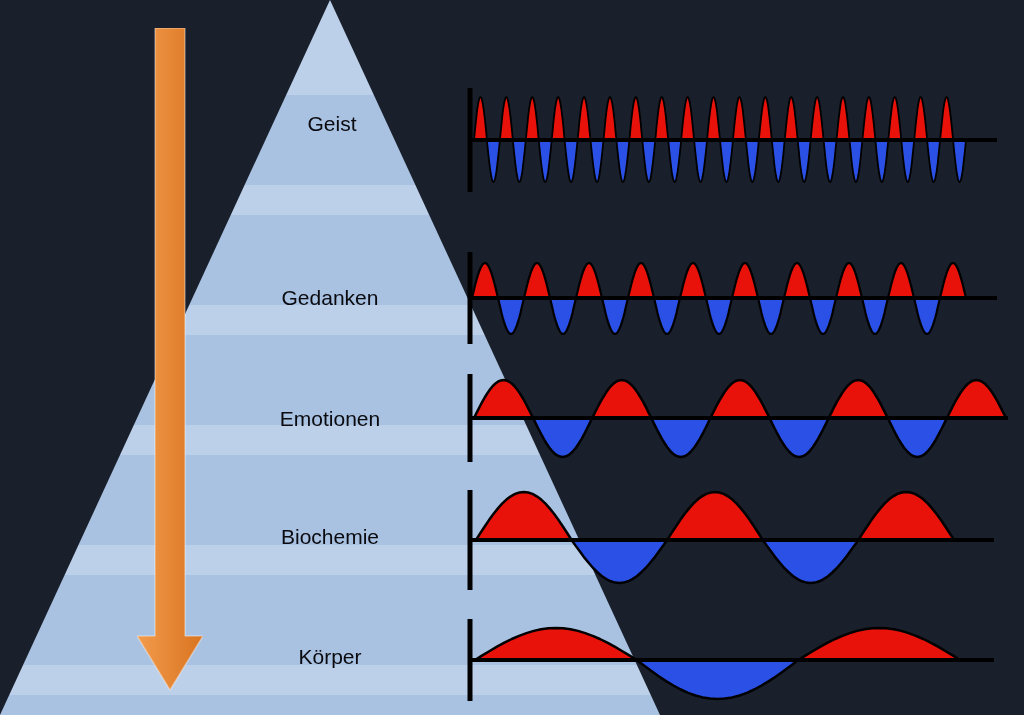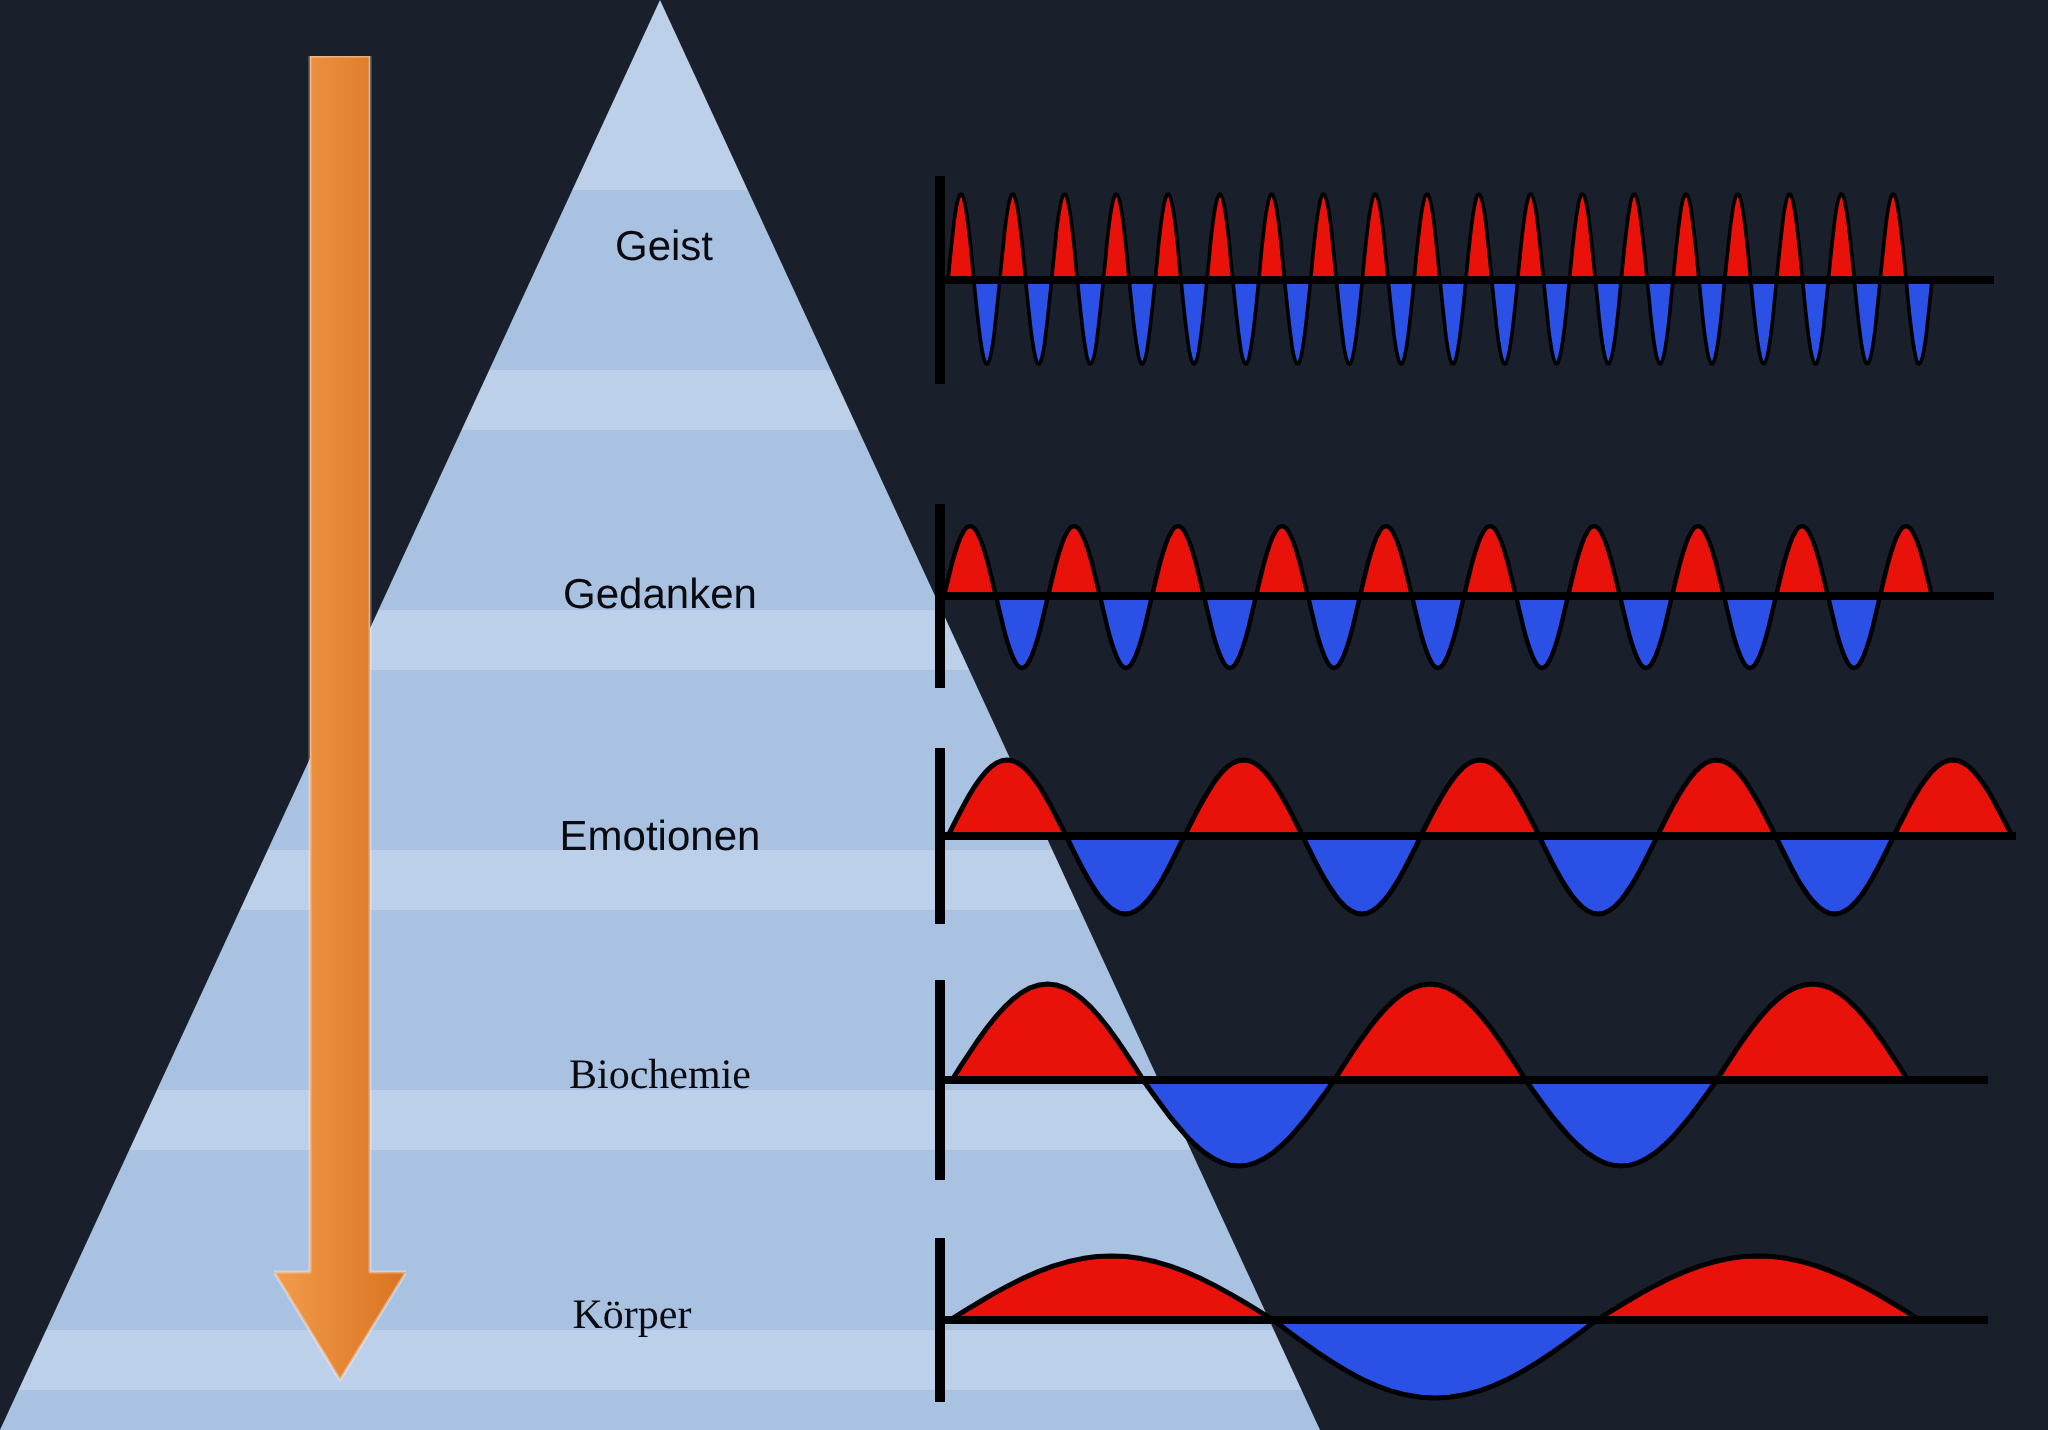--- a/index.html
+++ b/index.html
@@ -59,22 +59,22 @@
         <stop offset="0" style="stop-color:var(--arrow-light)"></stop>
         <stop offset="1" style="stop-color:var(--arrow-dark)"></stop>
       </linearGradient>
     </defs>
     <polygon points="18,0 48,0 48,608 66,608 33,662 0,608 18,608" fill="url(#ag)" stroke="rgba(255,255,255,0.35)" stroke-width="1.5" stroke-linejoin="round"></polygon>
   </svg>
 
   <div class="pyr-label" style="left: 332px; top: 124px;">Geist</div>
   <div class="pyr-label" style="left: 330px; top: 298px;">Gedanken</div>
   <div class="pyr-label" style="left: 330px; top: 419px;">Emotionen</div>
-  <div class="pyr-label" style="left: 330px; top: 537px; font-family: Liberation Serif, serif;">Biochemie</div>
-  <div class="pyr-label" style="left: 316px; top: 657px; font-family: Liberation Serif, serif;">Körper</div>
+  <div class="pyr-label" style="left: 330px; top: 537px;">Biochemie</div>
+  <div class="pyr-label" style="left: 330px; top: 657px;">Körper</div>
 
   <div class="wave" style="left: 460px; top: 84px; width: 548px; height: 112px;">
       <svg width="548" height="112" viewBox="0 0 548 112">
         <path d="M 14.0 56 L 14.6 49.9 L 15.2 43.9 L 15.8 38.1 L 16.4 32.8 L 16.9 27.8 L 17.5 23.5 L 18.1 19.8 L 18.7 16.9 L 19.3 14.7 L 19.9 13.4 L 20.5 13.0 L 21.1 13.4 L 21.7 14.7 L 22.2 16.9 L 22.8 19.8 L 23.4 23.5 L 24.0 27.8 L 24.6 32.8 L 25.2 38.1 L 25.8 43.9 L 26.4 49.9 L 26.9 56.0 Z" fill="#e8120b" stroke="#000000" stroke-width="1.8" stroke-linejoin="round"></path>
         <path d="M 26.9 56 L 27.5 62.0 L 28.1 67.8 L 28.7 73.4 L 29.3 78.7 L 29.9 83.5 L 30.5 87.7 L 31.1 91.3 L 31.7 94.2 L 32.2 96.3 L 32.8 97.6 L 33.4 98.0 L 34.0 97.6 L 34.6 96.3 L 35.2 94.2 L 35.8 91.3 L 36.4 87.7 L 37.0 83.5 L 37.5 78.7 L 38.1 73.4 L 38.7 67.8 L 39.3 62.0 L 39.9 56.0 Z" fill="#2b50e5" stroke="#000000" stroke-width="1.8" stroke-linejoin="round"></path>
         <path d="M 39.9 56 L 40.5 49.9 L 41.1 43.9 L 41.7 38.1 L 42.2 32.8 L 42.8 27.8 L 43.4 23.5 L 44.0 19.8 L 44.6 16.9 L 45.2 14.7 L 45.8 13.4 L 46.4 13.0 L 47.0 13.4 L 47.5 14.7 L 48.1 16.9 L 48.7 19.8 L 49.3 23.5 L 49.9 27.8 L 50.5 32.8 L 51.1 38.1 L 51.7 43.9 L 52.3 49.9 L 52.8 56.0 Z" fill="#e8120b" stroke="#000000" stroke-width="1.8" stroke-linejoin="round"></path>
         <path d="M 52.8 56 L 53.4 62.0 L 54.0 67.8 L 54.6 73.4 L 55.2 78.7 L 55.8 83.5 L 56.4 87.7 L 57.0 91.3 L 57.6 94.2 L 58.1 96.3 L 58.7 97.6 L 59.3 98.0 L 59.9 97.6 L 60.5 96.3 L 61.1 94.2 L 61.7 91.3 L 62.3 87.7 L 62.8 83.5 L 63.4 78.7 L 64.0 73.4 L 64.6 67.8 L 65.2 62.0 L 65.8 56.0 Z" fill="#2b50e5" stroke="#000000" stroke-width="1.8" stroke-linejoin="round"></path>
         <path d="M 65.8 56 L 66.4 49.9 L 67.0 43.9 L 67.6 38.1 L 68.1 32.8 L 68.7 27.8 L 69.3 23.5 L 69.9 19.8 L 70.5 16.9 L 71.1 14.7 L 71.7 13.4 L 72.3 13.0 L 72.9 13.4 L 73.4 14.7 L 74.0 16.9 L 74.6 19.8 L 75.2 23.5 L 75.8 27.8 L 76.4 32.8 L 77.0 38.1 L 77.6 43.9 L 78.1 49.9 L 78.7 56.0 Z" fill="#e8120b" stroke="#000000" stroke-width="1.8" stroke-linejoin="round"></path>
         <path d="M 78.7 56 L 79.3 62.0 L 79.9 67.8 L 80.5 73.4 L 81.1 78.7 L 81.7 83.5 L 82.3 87.7 L 82.9 91.3 L 83.4 94.2 L 84.0 96.3 L 84.6 97.6 L 85.2 98.0 L 85.8 97.6 L 86.4 96.3 L 87.0 94.2 L 87.6 91.3 L 88.2 87.7 L 88.7 83.5 L 89.3 78.7 L 89.9 73.4 L 90.5 67.8 L 91.1 62.0 L 91.7 56.0 Z" fill="#2b50e5" stroke="#000000" stroke-width="1.8" stroke-linejoin="round"></path>
         <path d="M 91.7 56 L 92.3 49.9 L 92.9 43.9 L 93.4 38.1 L 94.0 32.8 L 94.6 27.8 L 95.2 23.5 L 95.8 19.8 L 96.4 16.9 L 97.0 14.7 L 97.6 13.4 L 98.2 13.0 L 98.7 13.4 L 99.3 14.7 L 99.9 16.9 L 100.5 19.8 L 101.1 23.5 L 101.7 27.8 L 102.3 32.8 L 102.9 38.1 L 103.5 43.9 L 104.0 49.9 L 104.6 56.0 Z" fill="#e8120b" stroke="#000000" stroke-width="1.8" stroke-linejoin="round"></path>

